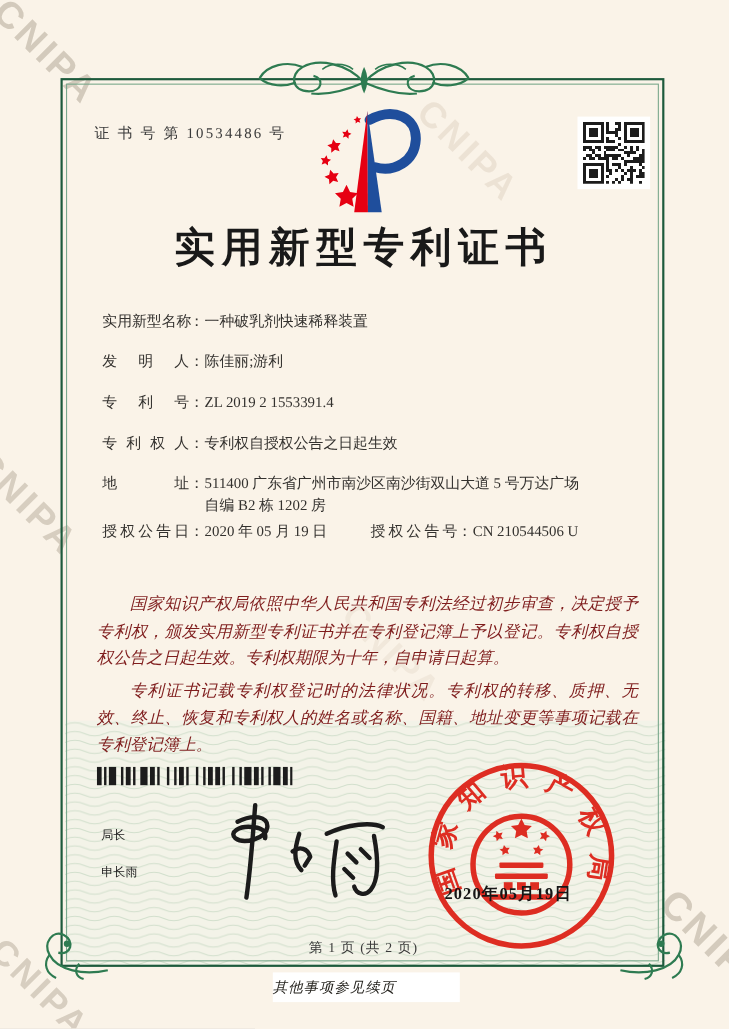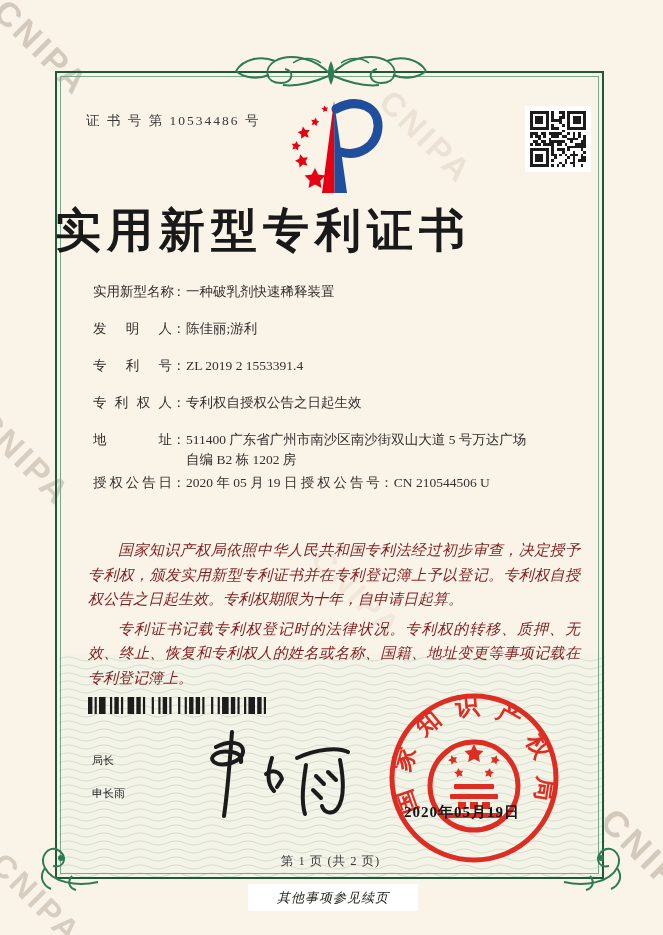--- a/index.html
+++ b/index.html
@@ -16,50 +16,50 @@
   .frame-outer{
     position:absolute; left:55px; top:71px; width:549px; height:808px;
     border:2.5px solid #1d5a3c; box-sizing:border-box;
   }
   .frame-inner{
     position:absolute; left:3px; top:3px; right:3px; bottom:3px;
     border:1px solid #7aa88c;
   }
   .cert-no{position:absolute; left:86px; top:112px; font-size:13.5px; letter-spacing:2px; color:#3a3a3a;}
   .title{
-    position:absolute; left:55px; top:200px; width:551px; 
-    font-size:46px; font-weight:bold; letter-spacing:6px; color:#191919;
+    position:absolute; left:55px; top:200px; width:551px; text-align:center;
+    font-size:37px; font-weight:bold; letter-spacing:6px; color:#191919;
   }
   .fields{position:absolute; left:93px; top:282px; width:486px; font-size:13.5px; color:#33312e;}
   .frow{line-height:20px; margin-bottom:17px; white-space:nowrap;}
   .f-label{display:inline-block; width:79px; text-align:justify; text-align-last:justify; vertical-align:top;}
   .f-colon{display:inline-block; width:14px; vertical-align:top;}
   .f-value{display:inline-block; vertical-align:top; white-space:normal; width:380px;}
   .frow-addr{margin-bottom:2px;}
   .grant-row{line-height:21px; white-space:nowrap;}
-  .grant-right{display:inline-block; }
+  .grant-right{display:inline-block; margin-left:36px;}
   .paras{
     position:absolute; left:88px; top:538px; width:492px;
     font-size:15px; line-height:24.5px; text-align:justify; font-style:italic;
     color:#7f1d1d;
   }
   .paras p{margin:0 0 5px 0; text-indent:2em;}
   .band{position:absolute; left:59px; top:655px;}
   .barcode{position:absolute; left:88px; top:697px;}
   .signer{position:absolute; left:92px; top:744px; font-size:11px; color:#222; line-height:33px; font-style:normal;}
   .sig-script{position:absolute; left:186px; top:727px;}
   .seal{position:absolute; left:386px; top:690px;}
   .seal-date{
     position:absolute; left:404px; top:803px; width:160px;
     font-size:15px; color:#161616; letter-spacing:1px; z-index:6; font-weight:bold;
   }
   .page-ind{position:absolute; left:55px; top:853px; width:551px; text-align:center; font-size:12.5px; color:#3a3a3a; letter-spacing:1px;}
   .footer-strip{
     position:absolute; left:248px; top:884px; width:170px; height:27px; background:#ffffff;
-    display:flex; align-items:center; justify-content:center;
+    display:flex; align-items:center; justify-content:flex-start;
   }
   .footer-note{font-size:13px; color:#26241f; font-style:italic; letter-spacing:1px;}
   .qr-box{position:absolute; left:525px; top:106px; width:66px; height:66px; background:#fff;}
   .qr-box svg{position:absolute; left:5px; top:5px;}
   .logo{position:absolute; left:288px; top:97px;}
   .ornament-top{position:absolute; left:231px; top:45px;}
   .flourish{position:absolute;}
 </style>
 </head>
 <body>

